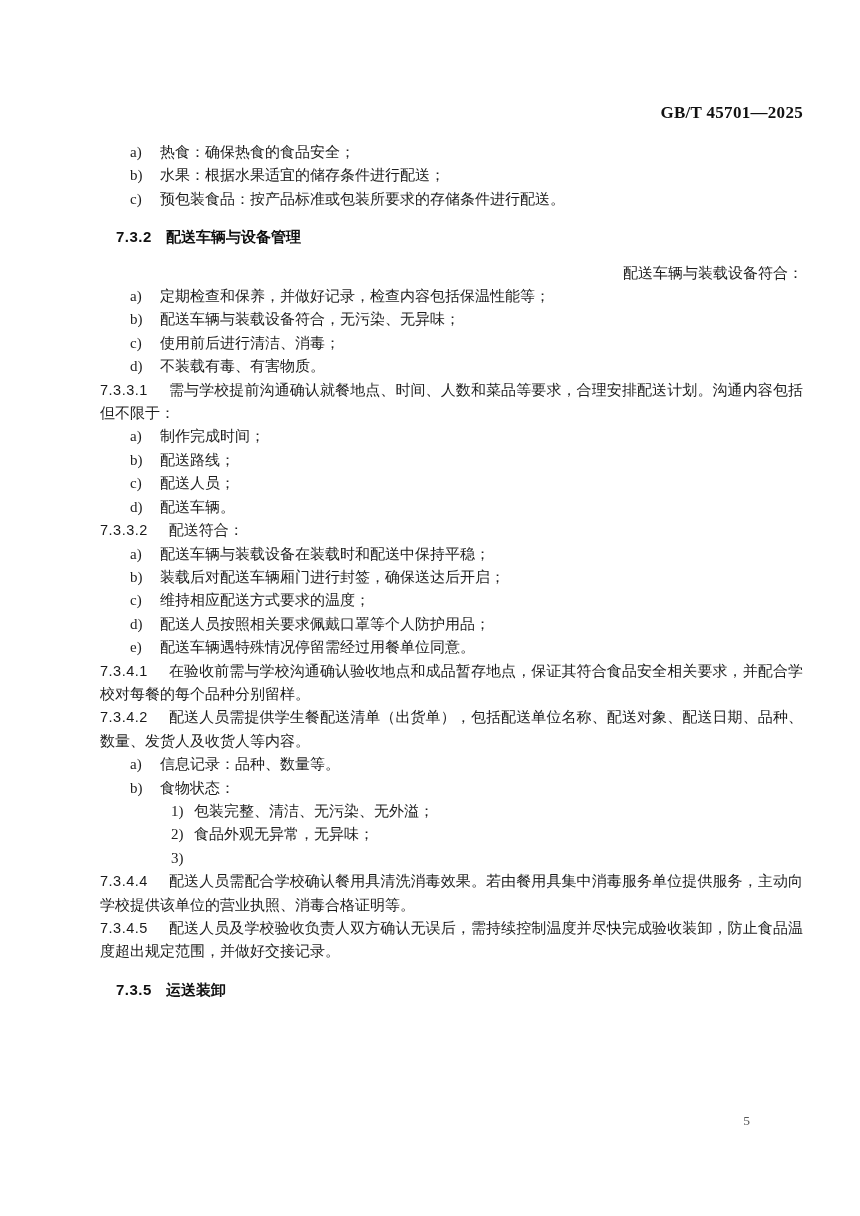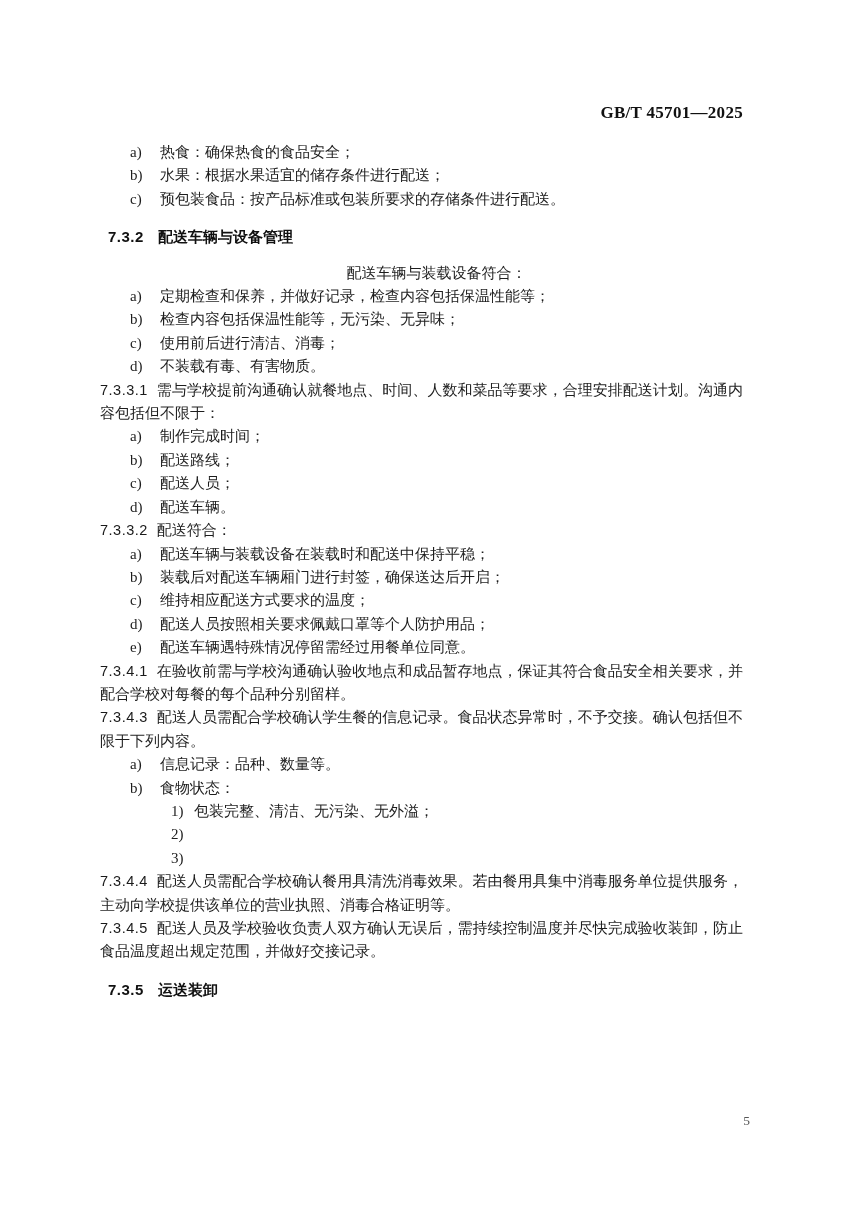--- a/index.html
+++ b/index.html
@@ -7,54 +7,54 @@
   body {
     width: 860px; height: 1216px;
     font-family: "Liberation Serif", "DejaVu Serif", serif;
     color: #1d1d1d;
     overflow: hidden;
   }
   .page {
     position: relative;
     width: 860px; height: 1152px;
     background: #ffffff;
-    padding: 103px 117px 0 100px;
+    padding: 103px 57px 0 100px;
   }
   .doc-header {
     text-align: right;
     font-family: "Liberation Serif", "DejaVu Serif", serif;
     font-weight: bold;
     font-size: 17px;
     letter-spacing: 0.3px;
     color: #111111;
   }
   .content {
     margin-top: 18px;
     font-size: 15px;
     line-height: 23.4px;
     text-align: justify;
   }
   .heading {
     font-family: "Liberation Sans", "DejaVu Sans", sans-serif;
     font-weight: bold;
     font-size: 15px;
     color: #111111;
-    margin: 14px 0 13px 8px;
+    margin: 14px 0 13px 16px;
     text-align: left;
   }
   .heading .hnum { margin-right: 14px; letter-spacing: 0.5px; }
   .clause { text-align: justify; }
   .clause .cnum {
     font-family: "Liberation Sans", "DejaVu Sans", sans-serif;
     font-size: 14.5px;
-    margin-right: 9px;
+    margin-right: 21px;
     letter-spacing: 0.5px;
     color: #1a1a1a;
   }
-  .para { text-indent: 2em; text-align: center; margin-top: 6px; }
+  .para { text-indent: 2em; text-align: right; margin-top: 6px; }
   .list { text-align: left; }
   .li { display: flex; }
   .li .marker {
     flex: none;
     font-family: "Liberation Serif", "DejaVu Serif", serif;
   }
   .li.lvl1 { padding-left: 30px; }
   .li.lvl1 > .marker { width: 30px; }
   .li.lvl2 { padding-left: 71px; }
   .li.lvl2 > .marker { width: 23px; }
@@ -92,21 +92,21 @@
       </div>
       <div class="heading"><span class="hnum">7.3.2</span><span class="htitle">配送车辆与设备管理</span></div>
       <div class="para"><span>配送车辆与装载设备符合：</span></div>
       <div class="list">
         <div class="li lvl1">
           <span class="marker">a)</span>
           <span class="litext">定期检查和保养，并做好记录，检查内容包括保温性能等；</span>
         </div>
         <div class="li lvl1">
           <span class="marker">b)</span>
-          <span class="litext">检查内容包括保温性能等，无污染、无异味；</span>
+          <span class="litext">配送车辆与装载设备符合，无污染、无异味；</span>
         </div>
         <div class="li lvl1">
           <span class="marker">c)</span>
           <span class="litext">使用前后进行清洁、消毒；</span>
         </div>
         <div class="li lvl1">
           <span class="marker">d)</span>
           <span class="litext">不装载有毒、有害物质。</span>
         </div>
       </div>
@@ -146,38 +146,39 @@
         <div class="li lvl1">
           <span class="marker">d)</span>
           <span class="litext">配送人员按照相关要求佩戴口罩等个人防护用品；</span>
         </div>
         <div class="li lvl1">
           <span class="marker">e)</span>
           <span class="litext">配送车辆遇特殊情况停留需经过用餐单位同意。</span>
         </div>
       </div>
       <div class="clause"><span class="cnum">7.3.4.1</span><span class="ctext">在验收前需与学校沟通确认验收地点和成品暂存地点，保证其符合食品安全相关要求，并配合学校对每餐的每个品种分别留样。</span></div>
-      <div class="clause"><span class="cnum">7.3.4.3</span><span class="ctext">配送人员需配合学校确认学生餐的信息记录。食品状态异常时，不予交接。确认包括但不限于下列内容。</span></div>
+      <div class="clause"><span class="cnum">7.3.4.2</span><span class="ctext">配送人员需提供学生餐配送清单（出货单），包括配送单位名称、配送对象、配送日期、品种、数量、发货人及收货人等内容。</span></div>
       <div class="list">
         <div class="li lvl1">
           <span class="marker">a)</span>
           <span class="litext">信息记录：品种、数量等。</span>
         </div>
         <div class="li lvl1">
           <span class="marker">b)</span>
           <span class="litext">食物状态：</span>
         </div>
       </div>
       <div class="list">
         <div class="li lvl2">
           <span class="marker">1)</span>
           <span class="litext">包装完整、清洁、无污染、无外溢；</span>
         </div>
         <div class="li lvl2">
           <span class="marker">2)</span>
+          <span class="litext">食品外观无异常，无异味；</span>
         </div>
         <div class="li lvl2">
           <span class="marker">3)</span>
         </div>
       </div>
       <div class="clause"><span class="cnum">7.3.4.4</span><span class="ctext">配送人员需配合学校确认餐用具清洗消毒效果。若由餐用具集中消毒服务单位提供服务，主动向学校提供该单位的营业执照、消毒合格证明等。</span></div>
       <div class="clause"><span class="cnum">7.3.4.5</span><span class="ctext">配送人员及学校验收负责人双方确认无误后，需持续控制温度并尽快完成验收装卸，防止食品温度超出规定范围，并做好交接记录。</span></div>
       <div class="heading"><span class="hnum">7.3.5</span><span class="htitle">运送装卸</span></div>
     </div>
   <div class="page-number">5</div>

